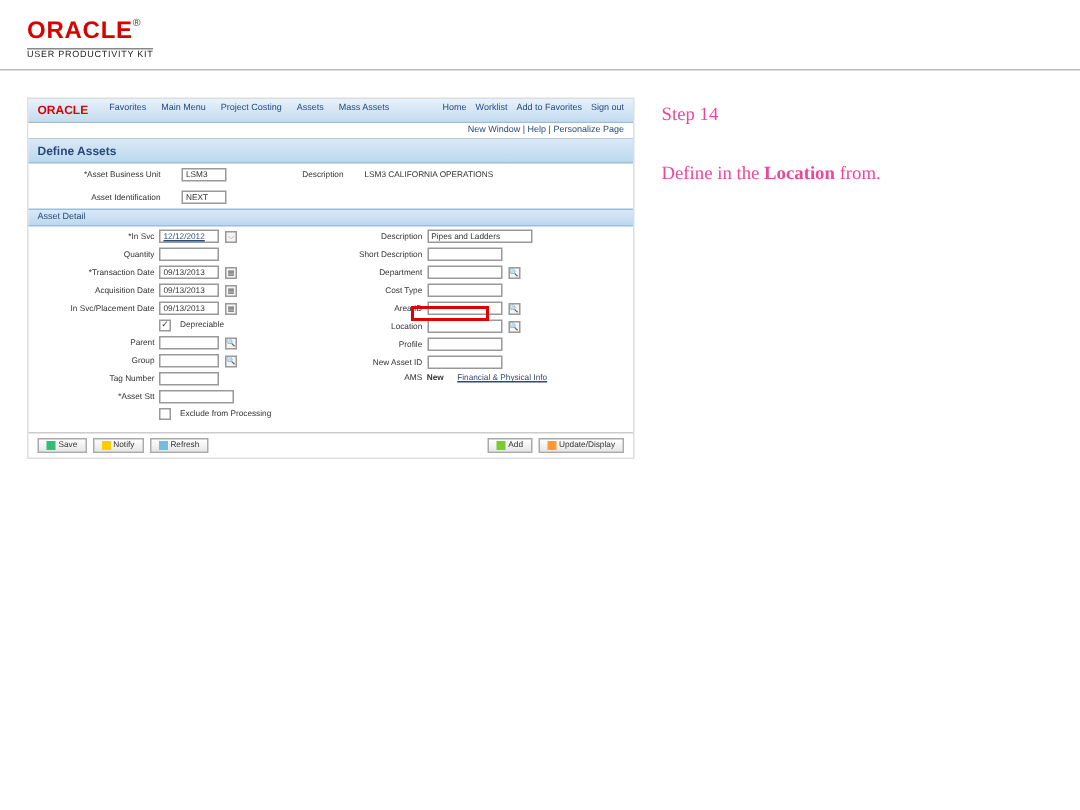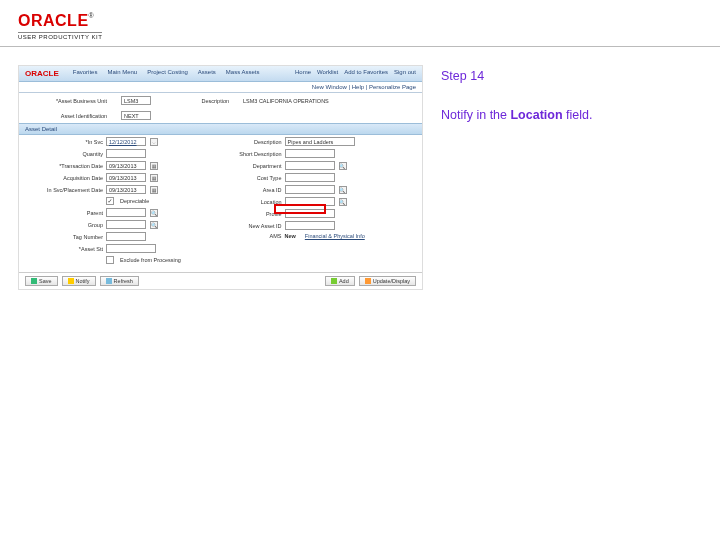--- a/index.html
+++ b/index.html
@@ -172,22 +172,23 @@
   .btn-ico { width: 6px; height: 6px; display: inline-block; }
   .ico-save { background: #3b7; }
   .ico-notify { background: #fc0; }
   .ico-refresh { background: #7bd; }
   .ico-add { background: #7c3; }
   .ico-upd { background: #f93; }
   .instructions {
     flex: 1;
     padding-top: 2px;
     font-size: 12.5px;
-    color: #6d28d9;
+    color: #ec4899;
     line-height: 1.5;
+    font-family: Liberation Serif, serif;
   }
   .step-label { margin-bottom: 20px; }
   .instr-text b { font-weight: bold; }
   .shot-wrap { position: relative; }
 </style>
 </head>
 <body>
 
 <div class="header">
   <div class="logo-block">
@@ -213,20 +214,21 @@
         <div class="right">
           <span>Home</span>
           <span>Worklist</span>
           <span>Add to Favorites</span>
           <span>Sign out</span>
         </div>
       </div>
 
       <div class="subbar">New Window | Help | Personalize Page</div>
 
+      <div class="page-title">Define Assets</div>
 
       <div class="form-row">
         <span class="lbl">*Asset Business Unit</span>
         <span class="inbox" style="width:30px">LSM3</span>
         <span class="lbl2">Description</span>
         <span class="val">LSM3 CALIFORNIA OPERATIONS</span>
       </div>
       <div class="form-row">
         <span class="lbl">Asset Identification</span>
         <span class="inbox" style="width:30px">NEXT</span>
@@ -361,17 +363,17 @@
         </div>
       </div>
     </div>
 
     <div class="highlight-box" style="left:256px; top:139px; width:52px; height:10px;"></div>
   </div>
 
   <div class="instructions">
     <div class="step-label">Step 14</div>
     <div class="instr-text">
-      <span>Notify in the </span><b>Location</b><span> field.</span>
+      <span>Define in the </span><b>Location</b><span> from.</span>
     </div>
   </div>
 
 </div>
 
 </body></html>

